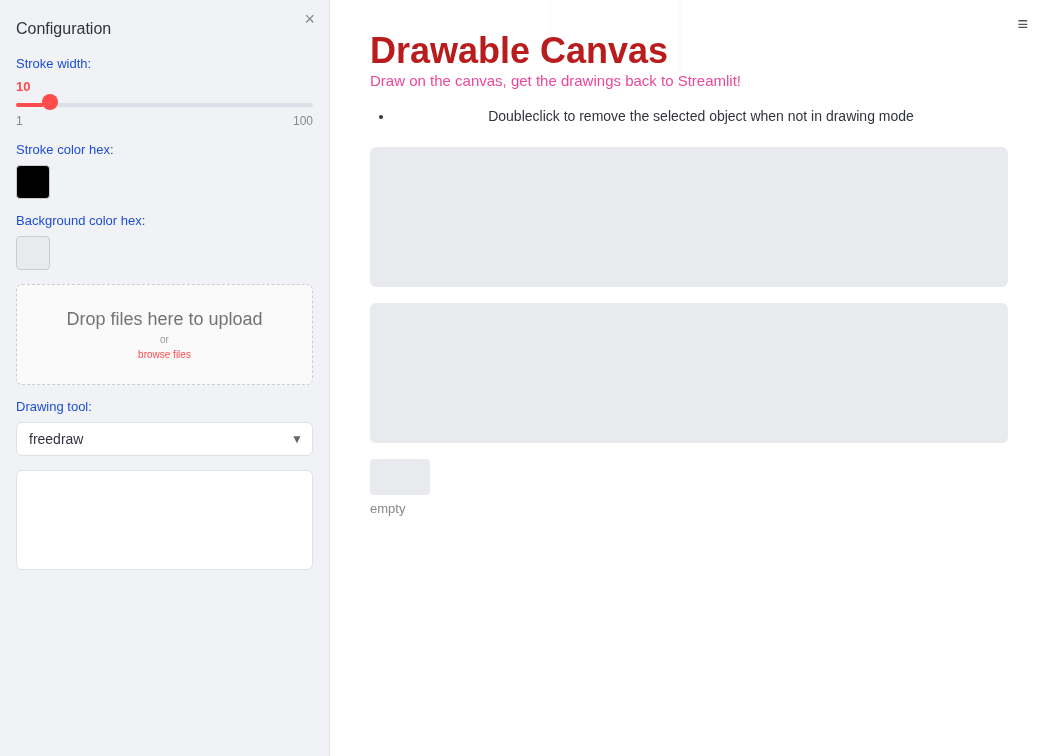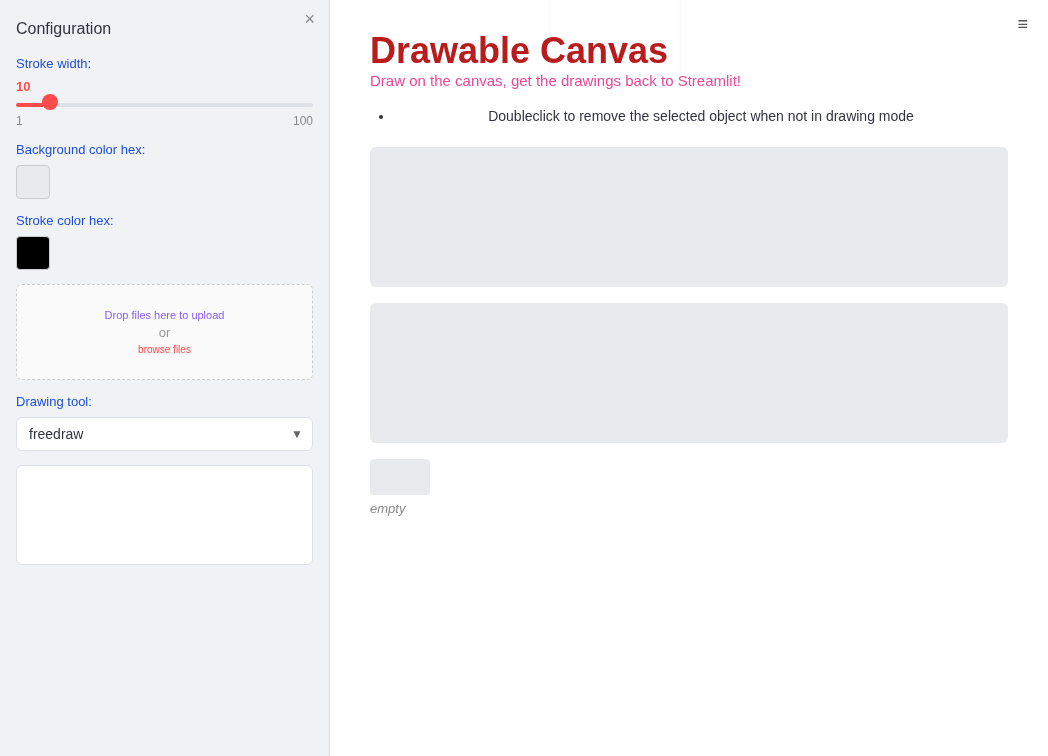--- a/index.html
+++ b/index.html
@@ -117,27 +117,27 @@
       border: 1.5px dashed #ccc;
       border-radius: 6px;
       padding: 24px 16px;
       text-align: center;
       background: #fafafa;
       margin-bottom: 14px;
       cursor: pointer;
     }
 
     .upload-zone-text {
-      font-size: 11px;
-      color: #8b5cf6;
+      font-size: 18px;
+      color: #737373;
       margin-bottom: 4px;
     }
 
     .upload-zone-or {
-      font-size: 13px;
+      font-size: 10px;
       color: #999;
       margin-bottom: 4px;
     }
 
     .upload-zone-link {
       font-size: 10px;
       color: #ff4b4b;
       cursor: pointer;
     }
 
@@ -238,21 +238,20 @@
       background: #e8eaed;
       border-radius: 4px;
       width: 60px;
       height: 36px;
       margin-bottom: 6px;
     }
 
     .empty-label {
       font-size: 13px;
       color: #888;
-      font-style: italic;
     }
 
     
     .deco-lines {
       position: absolute;
       top: 0;
       left: 100px;
       right: 0;
       height: 80px;
       pointer-events: none;
@@ -274,30 +273,30 @@
     <div class="slider-container">
       <input type="range" min="1" max="100" value="10" style="background: linear-gradient(to right, rgb(255, 75, 75) 0%, rgb(255, 75, 75) 9.09%, rgb(221, 225, 231) 9.09%, rgb(221, 225, 231) 100%);">
     </div>
     <div class="slider-labels">
       <span>1</span>
       <span>100</span>
     </div>
   </div>
 
   <div>
+    <div class="section-label">Stroke color hex:</div>
+    <div class="color-swatch-container">
+      <div class="color-swatch black"></div>
+    </div>
+  </div>
+
+  <div>
     <div class="section-label">Background color hex:</div>
     <div class="color-swatch-container">
       <div class="color-swatch light"></div>
-    </div>
-  </div>
-
-  <div>
-    <div class="section-label">Stroke color hex:</div>
-    <div class="color-swatch-container">
-      <div class="color-swatch black"></div>
     </div>
   </div>
 
   <div>
     <div class="upload-zone">
       <div class="upload-zone-text">Drop files here to upload</div>
       <div class="upload-zone-or">or</div>
       <div class="upload-zone-link">browse files</div>
     </div>
   </div>

